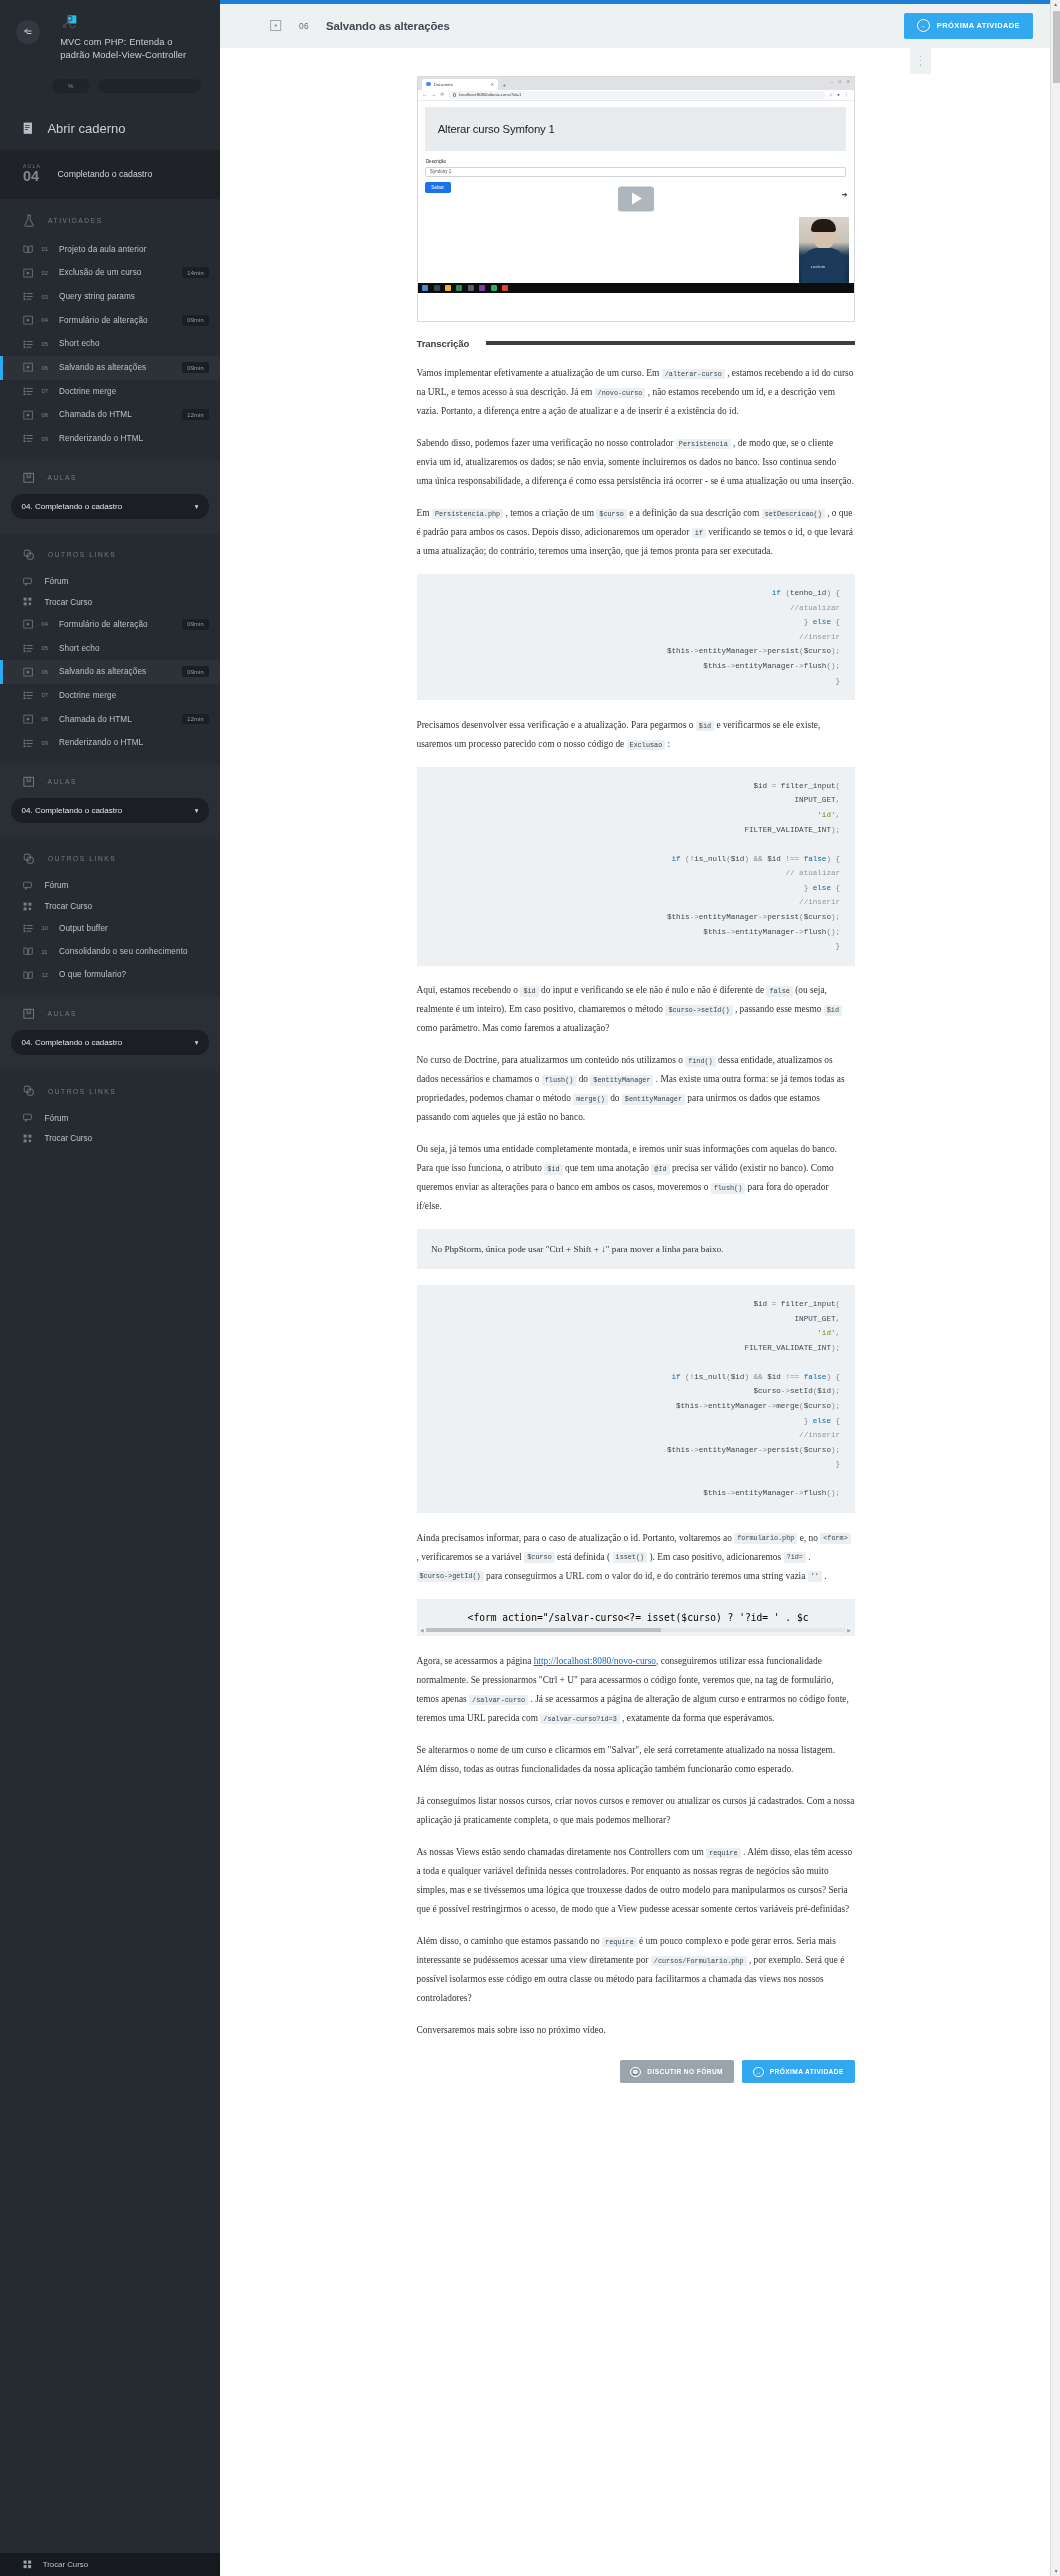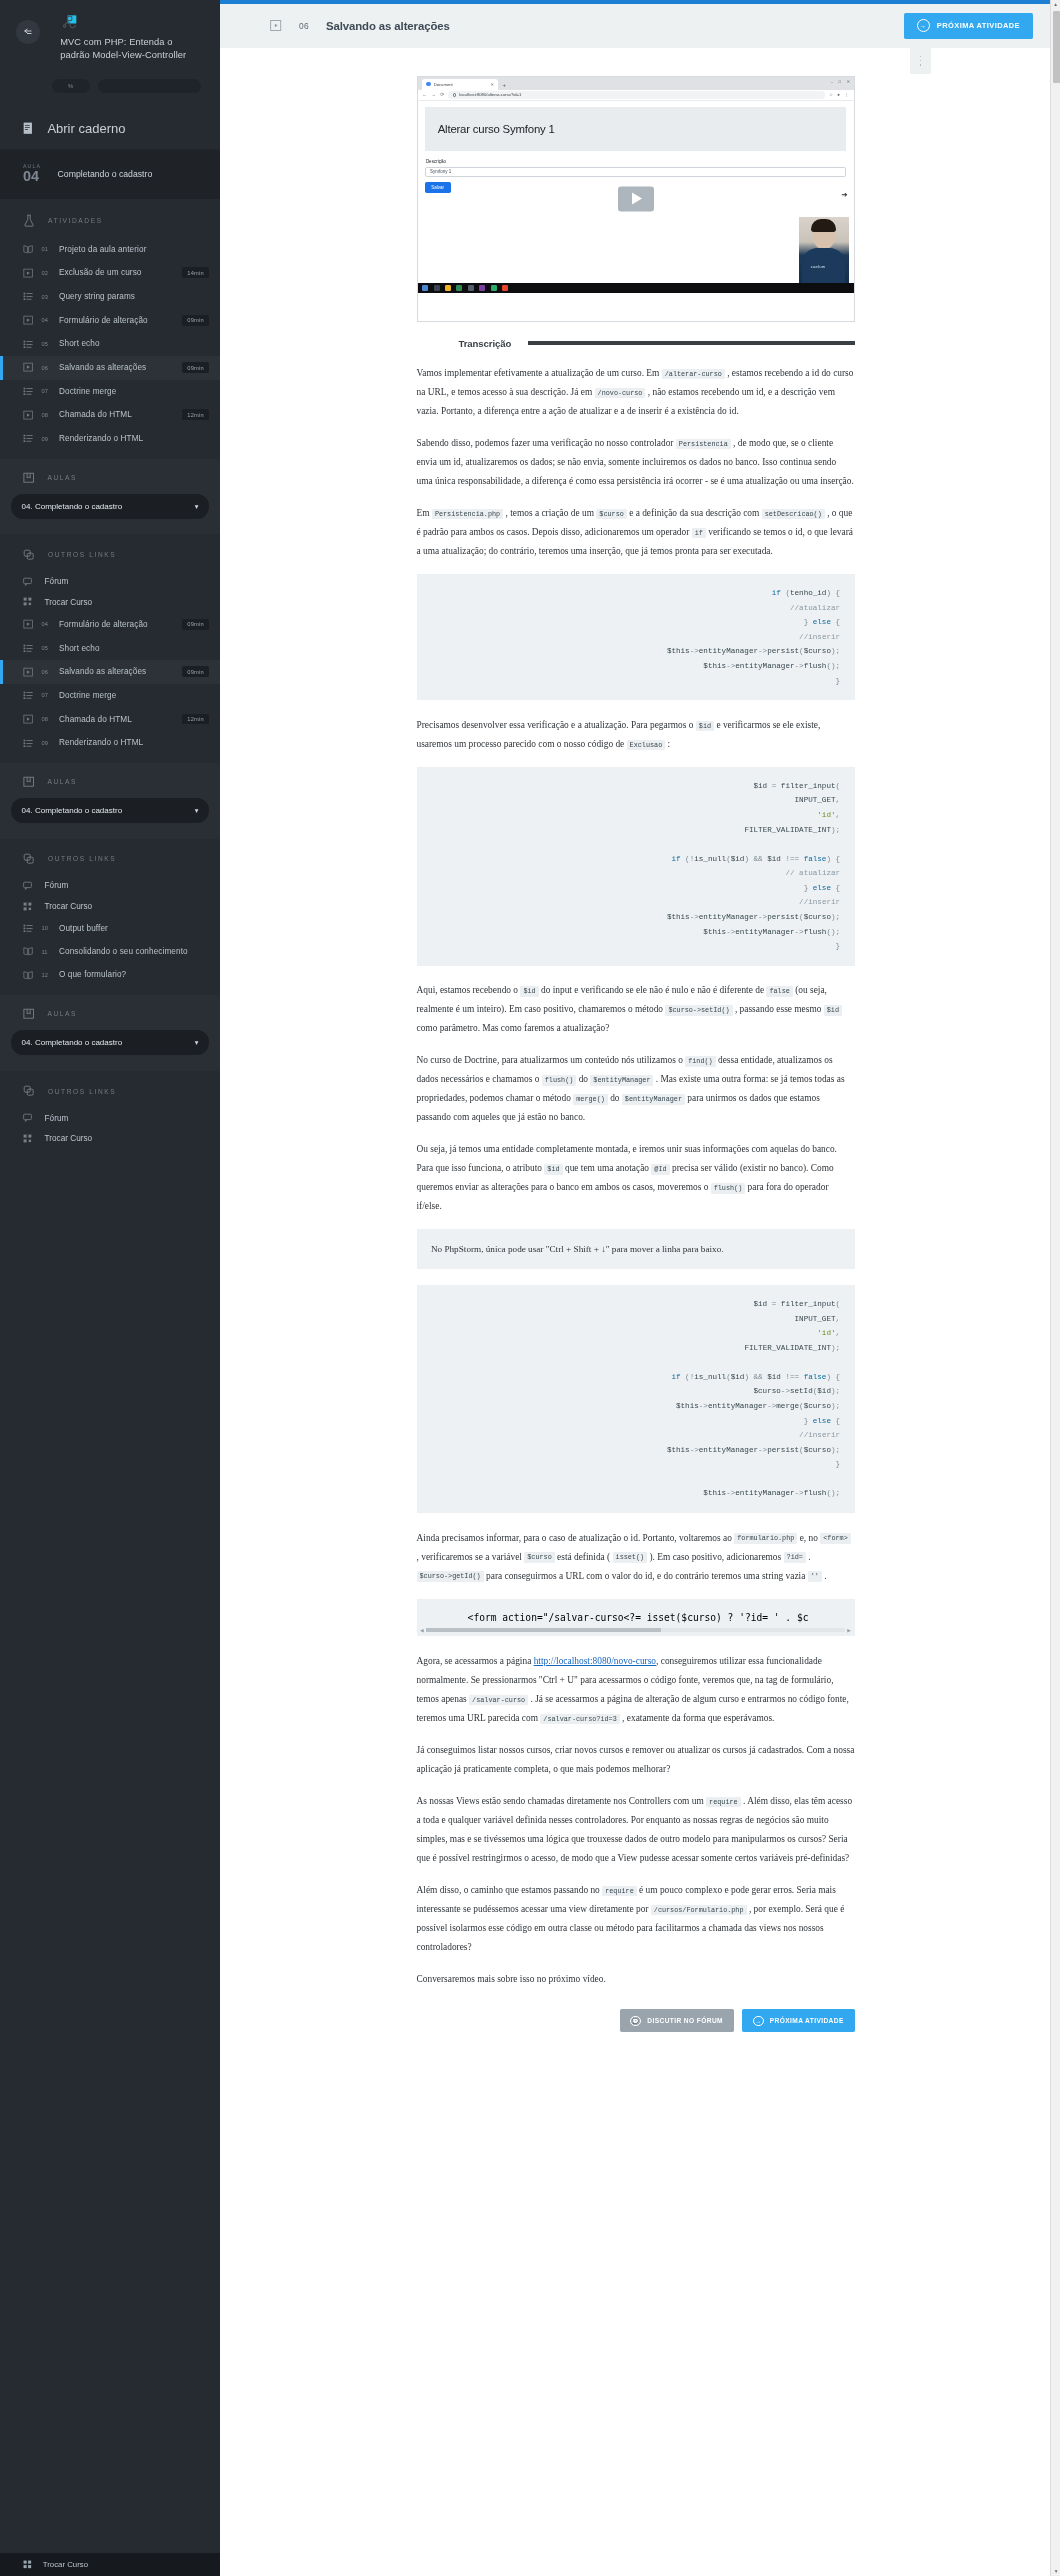--- a/index.html
+++ b/index.html
@@ -204,21 +204,21 @@
     display:flex; align-items:center; justify-content:center;
   }
   .vb-play .tri {
     width:0; height:0; border-left: 10.2px solid #fff;
     border-top: 6.6px solid transparent; border-bottom: 6.6px solid transparent; margin-left:2.4px;
   }
   .vb-cursor { position:absolute; right: 6px; top: 89px; font-size: 7.2px; color:#2b2b2b; }
 
   
   .content { width: 438px; margin: 15.6px auto 0 auto; padding-bottom: 36px; }
-  .trans-head { display:flex; align-items:center; gap: 17px; margin-bottom: 15.6px; margin-left: 42px; }
+  .trans-head { display:flex; align-items:center; gap: 17px; margin-bottom: 15.6px; }
   .trans-head h2 {
     font-size: 9.6px; font-weight: 700; color:#3a3f44; letter-spacing:-0.1px;
     font-family: "Liberation Sans", sans-serif;
   }
   .trans-head .rule { flex:1; height: 4.8px; background: #3a3f44; }
 
   .content p {
     font-family: "Liberation Serif", serif;
     font-size: 9.4px; line-height: 2.02; color: #2f3439; margin-bottom: 13px;
     text-align: left;
@@ -807,20 +807,21 @@
           <pre>    <span class="pn">&lt;</span>form action<span class="pn">=</span><span class="st">"/salvar-curso</span><span class="pn">&lt;?=</span> isset<span class="pn">(</span>$curso<span class="pn">)</span> <span class="pn">?</span> <span class="st">'?id= '</span> <span class="pn">.</span> $c</pre>
           <div class="scroll-row">
             <span class="arw">◀</span>
             <span class="track">
               <span class="thumb"></span>
             </span>
             <span class="arw">▶</span>
           </div>
         </div>
         <p>Agora, se acessarmos a página <a class="inl-link">http://localhost:8080/novo-curso</a>, conseguiremos utilizar essa funcionalidade normalmente. Se pressionarmos "Ctrl + U" para acessarmos o código fonte, veremos que, na tag de formulário, temos apenas <code class="inl">/salvar-curso</code> . Já se acessarmos a página de alteração de algum curso e entrarmos no código fonte, teremos uma URL parecida com <code class="inl">/salvar-curso?id=3</code> , exatamente da forma que esperávamos.</p>
+        <p>Se alterarmos o nome de um curso e clicarmos em "Salvar", ele será corretamente atualizado na nossa listagem. Além disso, todas as outras funcionalidades da nossa aplicação também funcionarão como esperado.</p>
         <p>Já conseguimos listar nossos cursos, criar novos cursos e remover ou atualizar os cursos já cadastrados. Com a nossa aplicação já praticamente completa, o que mais podemos melhorar?</p>
         <p>As nossas Views estão sendo chamadas diretamente nos Controllers com um <code class="inl">require</code> . Além disso, elas têm acesso a toda e qualquer variável definida nesses controladores. Por enquanto as nossas regras de negócios são muito simples, mas e se tivéssemos uma lógica que trouxesse dados de outro modelo para manipularmos os cursos? Seria que é possível restringirmos o acesso, de modo que a View pudesse acessar somente certos variáveis pré-definidas?</p>
         <p>Além disso, o caminho que estamos passando no <code class="inl">require</code> é um pouco complexo e pode gerar erros. Seria mais interessante se pudéssemos acessar uma view diretamente por <code class="inl">/cursos/Formulario.php</code> , por exemplo. Será que é possível isolarmos esse código em outra classe ou método para facilitarmos a chamada das views nos nossos controladores?</p>
         <p>Conversaremos mais sobre isso no próximo vídeo.</p>
       </div>
 
     <div class="bottom-actions">
       <button class="btn-forum">
         <span class="circ">💬</span>
         <span>DISCUTIR NO FÓRUM</span>

